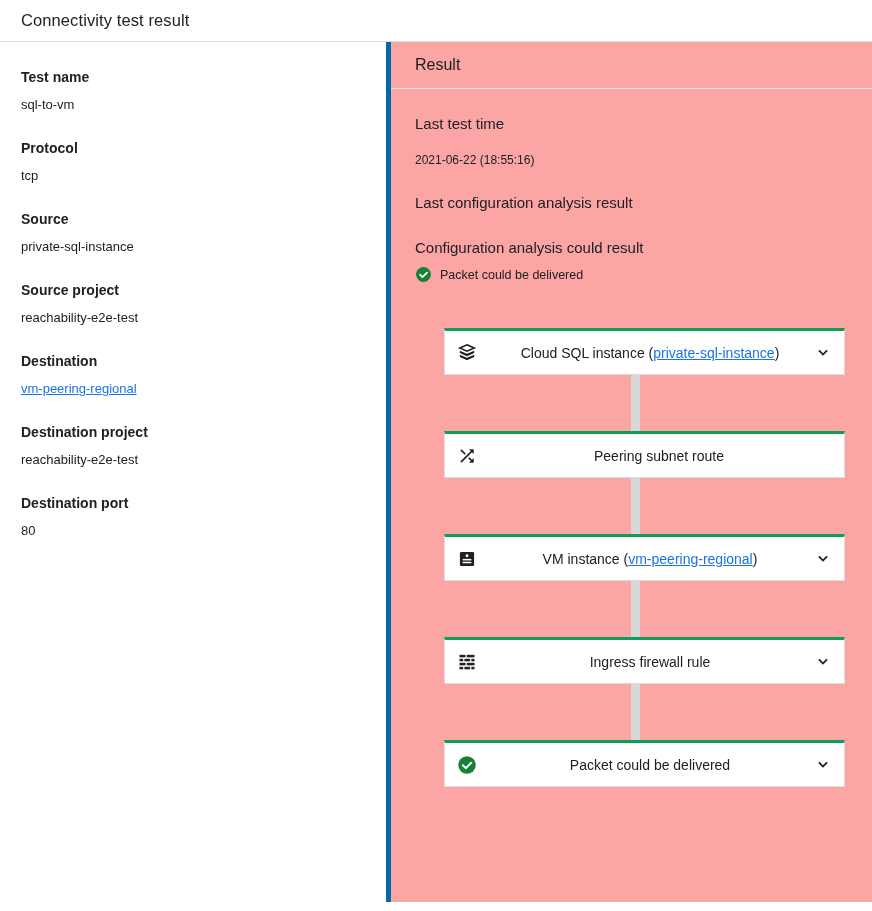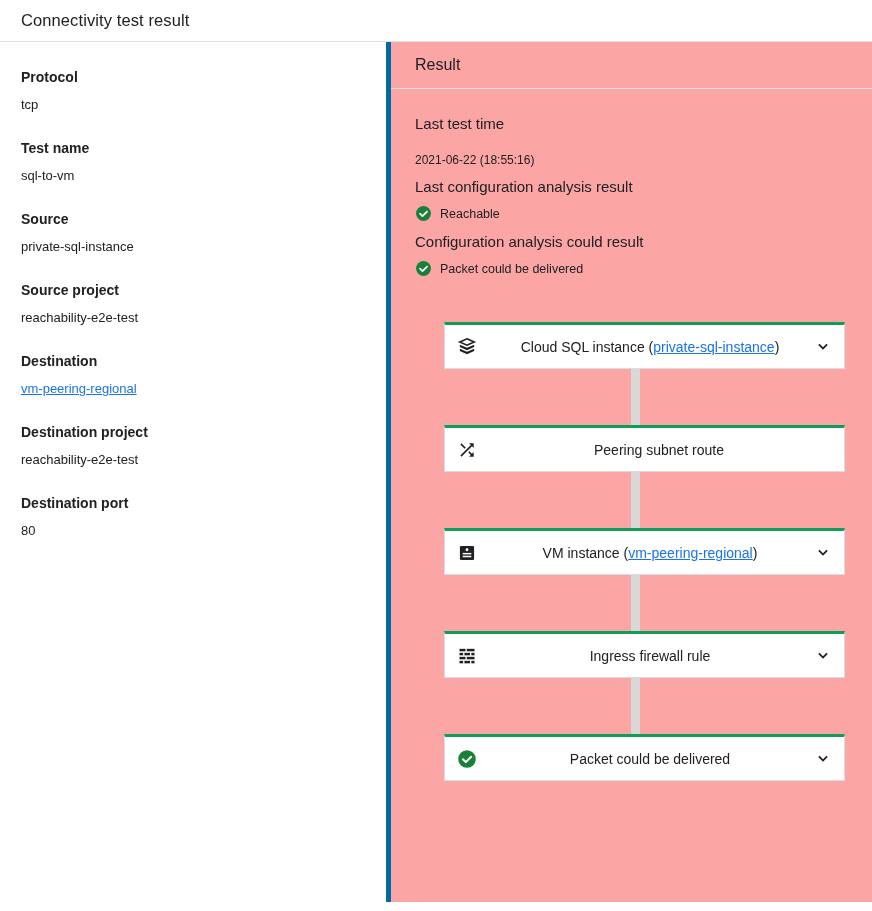--- a/index.html
+++ b/index.html
@@ -46,21 +46,21 @@
     display: flex;
     align-items: center;
     padding: 0 24px;
     border-bottom: 1px solid #e0e0e0;
   }
   .result-title { font-size: 16px; font-weight: 400; color: #202124; }
 
   .result-body { padding: 26px 24px 0 24px; }
   .r-label { font-size: 15px; font-weight: 400; color: #202124; line-height: 18px; }
   .r-value { font-size: 12px; color: #212121; margin-top: 20px; }
-  .r-section { margin-top: 11px; }
+  .r-section { margin-top: 27px; }
   .r-section:first-child { margin-top: 0; }
   .status-row { display: flex; align-items: center; margin-top: 9px; }
   .status-row svg { flex: 0 0 auto; }
   .status-text { font-size: 12.5px; color: #202124; margin-left: 8px; }
 
   
   .trace { margin: 45px 0 0 29px; width: 401px; text-align: center; }
   .trace-card {
     width: 401px;
     height: 47px;
@@ -81,27 +81,27 @@
 
 <header class="app-header">
   <span class="app-title">Connectivity test result</span>
 </header>
 
 <div class="content">
 
   <aside class="left-panel">
 
     <div class="field">
+      <div class="field-label">Test name</div>
+      <div class="field-value">sql-to-vm</div>
+    </div>
+
+    <div class="field">
       <div class="field-label">Protocol</div>
       <div class="field-value">tcp</div>
-    </div>
-
-    <div class="field">
-      <div class="field-label">Test name</div>
-      <div class="field-value">sql-to-vm</div>
     </div>
 
     <div class="field">
       <div class="field-label">Source</div>
       <div class="field-value">private-sql-instance</div>
     </div>
 
     <div class="field">
       <div class="field-label">Source project</div>
       <div class="field-value">reachability-e2e-test</div>
@@ -134,27 +134,20 @@
 
     <div class="result-body">
 
       <div class="r-section">
         <div class="r-label">Last test time</div>
         <div class="r-value">2021-06-22 (18:55:16)</div>
       </div>
 
       <div class="r-section">
         <div class="r-label">Last configuration analysis result</div>
-        <div class="status-row">
-          <svg width="17" height="17" viewBox="0 0 24 24">
-            <circle cx="12" cy="12" r="10.5" fill="#188038"></circle>
-            <path d="M7.1 12.3 L10.6 15.8 L17 9.3" fill="none" stroke="#ffffff" stroke-width="2.4" stroke-linecap="round" stroke-linejoin="round"></path>
-          </svg>
-          <span class="status-text">Reachable</span>
-        </div>
       </div>
 
       <div class="r-section">
         <div class="r-label">Configuration analysis could result</div>
         <div class="status-row">
           <svg width="17" height="17" viewBox="0 0 24 24">
             <circle cx="12" cy="12" r="10.5" fill="#188038"></circle>
             <path d="M7.1 12.3 L10.6 15.8 L17 9.3" fill="none" stroke="#ffffff" stroke-width="2.4" stroke-linecap="round" stroke-linejoin="round"></path>
           </svg>
           <span class="status-text">Packet could be delivered</span>

